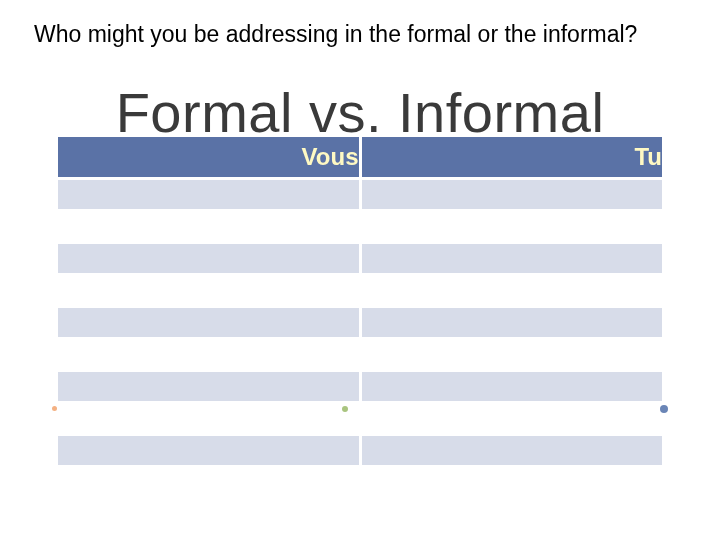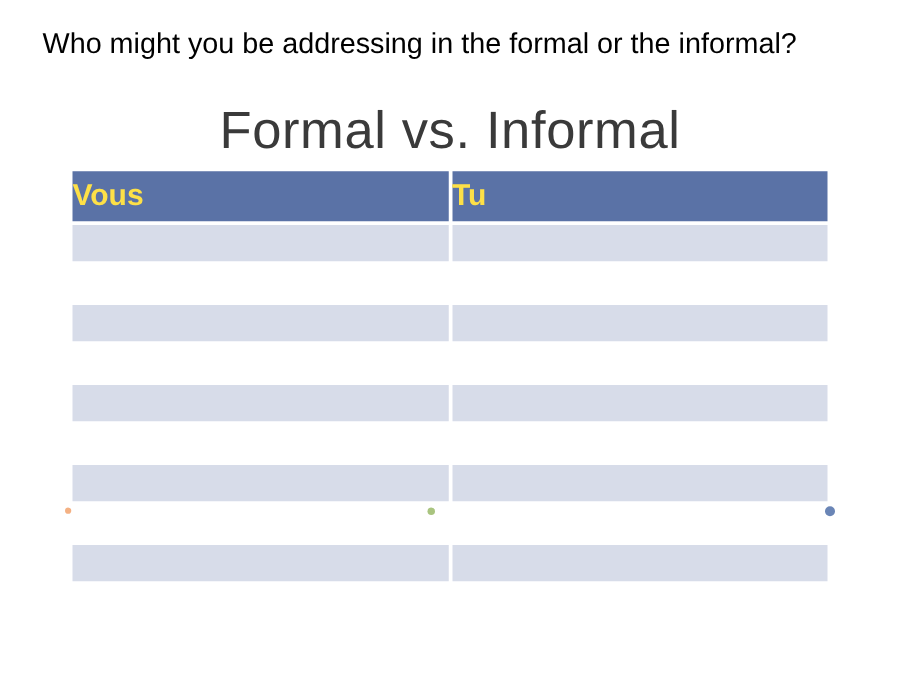--- a/index.html
+++ b/index.html
@@ -27,44 +27,44 @@
     line-height: 1.3;
     color: #000;
     font-weight: 400;
   }
   .title {
     position: absolute;
     top: 80px;
     left: 0;
     width: 100%;
     text-align: center;
-    font-size: 42px;
+    font-size: 56px;
     color: #3a3a3a;
     font-weight: 400;
     letter-spacing: 0.5px;
   }
   .table-wrap {
     position: absolute;
     top: 134px;
     left: 55px;
     right: 55px;
   }
   table {
     width: 100%;
     border-collapse: separate;
     border-spacing: 3px 3px;
     table-layout: fixed;
   }
   th {
     background: #5a72a6;
-    color: #fde047;
+    color: #fef9c3;
     font-size: 24px;
     font-weight: 700;
     padding: 6px 0;
-    text-align: left;
+    text-align: right;
   }
   td {
     height: 29px;
     padding: 0;
   }
   tr.light td { background: #d7dce9; }
   tr.white td { background: #ffffff; }
 
   
   .dots {

